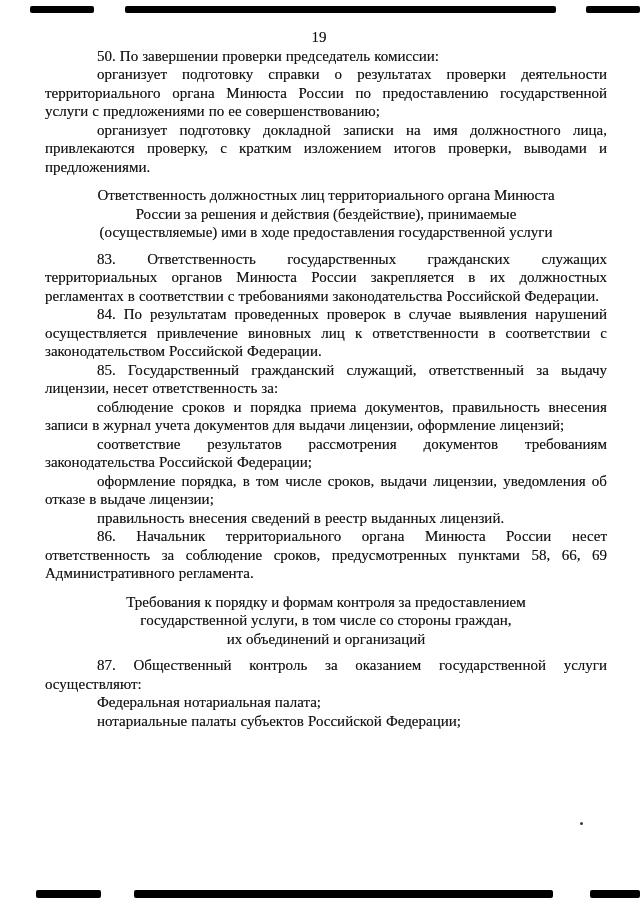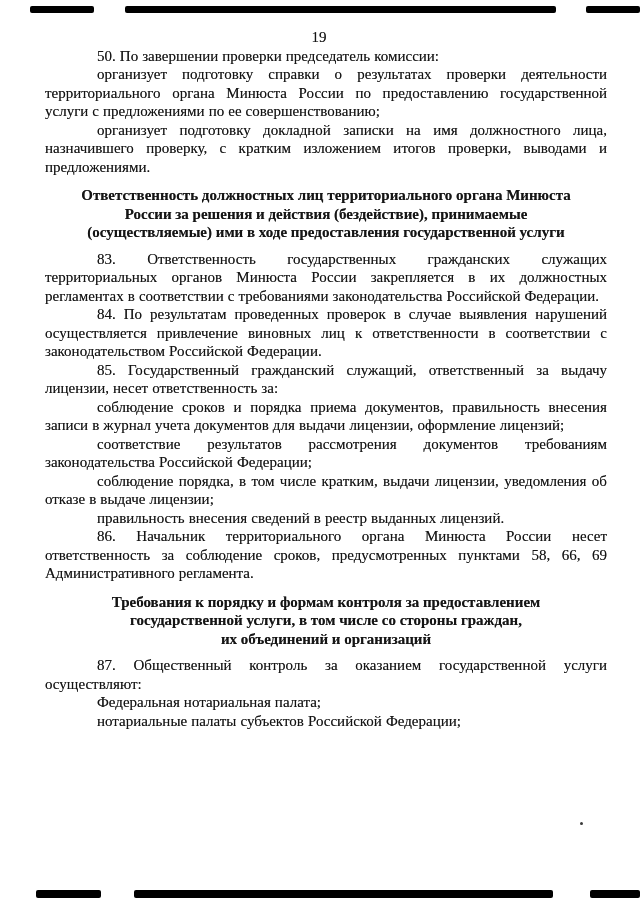--- a/index.html
+++ b/index.html
@@ -29,21 +29,21 @@
   }
   .para {
     margin: 0;
     text-align: justify;
     text-align-last: left;
     text-indent: 52px;
     word-spacing: 0.02em;
   }
   .heading {
     margin: 10px 0 8px 0;
-    font-weight: bold;
+    font-weight: normal;
     text-align: center;
     white-space: pre-line;
     text-indent: 0;
   }
   
   .scan-bar { position: absolute; background: #000000; }
   .scan-bar.seg { border-radius: 2px; }
   .speck {
     position: absolute;
     width: 3px; height: 3px;
@@ -60,32 +60,32 @@
     <div class="scan-bar seg" style="left:30px;  top:6px; width:64px;  height:7px;"></div>
     <div class="scan-bar seg" style="left:125px; top:6px; width:431px; height:7px;"></div>
     <div class="scan-bar seg" style="left:586px; top:6px; width:54px;  height:7px;"></div>
   </div>
 
   <div class="content">
     <p class="page-number">19</p>
 
     <p class="para">50. По завершении проверки председатель комиссии:</p>
     <p class="para">организует подготовку справки о результатах проверки деятельности территориального органа Минюста России по предоставлению государственной услуги с предложениями по ее совершенствованию;</p>
-    <p class="para">организует подготовку докладной записки на имя должностного лица, назначившего проверку, с кратким изложением итогов проверки, выводами и предложениями.</p>
+    <p class="para">организует подготовку докладной записки на имя должностного лица, привлекаются проверку, с кратким изложением итогов проверки, выводами и предложениями.</p>
 
     <p class="heading">Ответственность должностных лиц территориального органа Минюста
 России за решения и действия (бездействие), принимаемые
 (осуществляемые) ими в ходе предоставления государственной услуги</p>
 
     <p class="para">83. Ответственность государственных гражданских служащих территориальных органов Минюста России закрепляется в их должностных регламентах в соответствии с требованиями законодательства Российской Федерации.</p>
     <p class="para">84. По результатам проведенных проверок в случае выявления нарушений осуществляется привлечение виновных лиц к ответственности в соответствии с законодательством Российской Федерации.</p>
     <p class="para">85. Государственный гражданский служащий, ответственный за выдачу лицензии, несет ответственность за:</p>
     <p class="para">соблюдение сроков и порядка приема документов, правильность внесения записи в журнал учета документов для выдачи лицензии, оформление лицензий;</p>
     <p class="para">соответствие результатов рассмотрения документов требованиям законодательства Российской Федерации;</p>
-    <p class="para">соблюдение порядка, в том числе кратким, выдачи лицензии, уведомления об отказе в выдаче лицензии;</p>
+    <p class="para">оформление порядка, в том числе сроков, выдачи лицензии, уведомления об отказе в выдаче лицензии;</p>
     <p class="para">правильность внесения сведений в реестр выданных лицензий.</p>
     <p class="para">86. Начальник территориального органа Минюста России несет ответственность за соблюдение сроков, предусмотренных пунктами 58, 66, 69 Административного регламента.</p>
 
     <p class="heading">Требования к порядку и формам контроля за предоставлением
 государственной услуги, в том числе со стороны граждан,
 их объединений и организаций</p>
 
     <p class="para">87. Общественный контроль за оказанием государственной услуги осуществляют:</p>
     <p class="para">Федеральная нотариальная палата;</p>
     <p class="para">нотариальные палаты субъектов Российской Федерации;</p>

